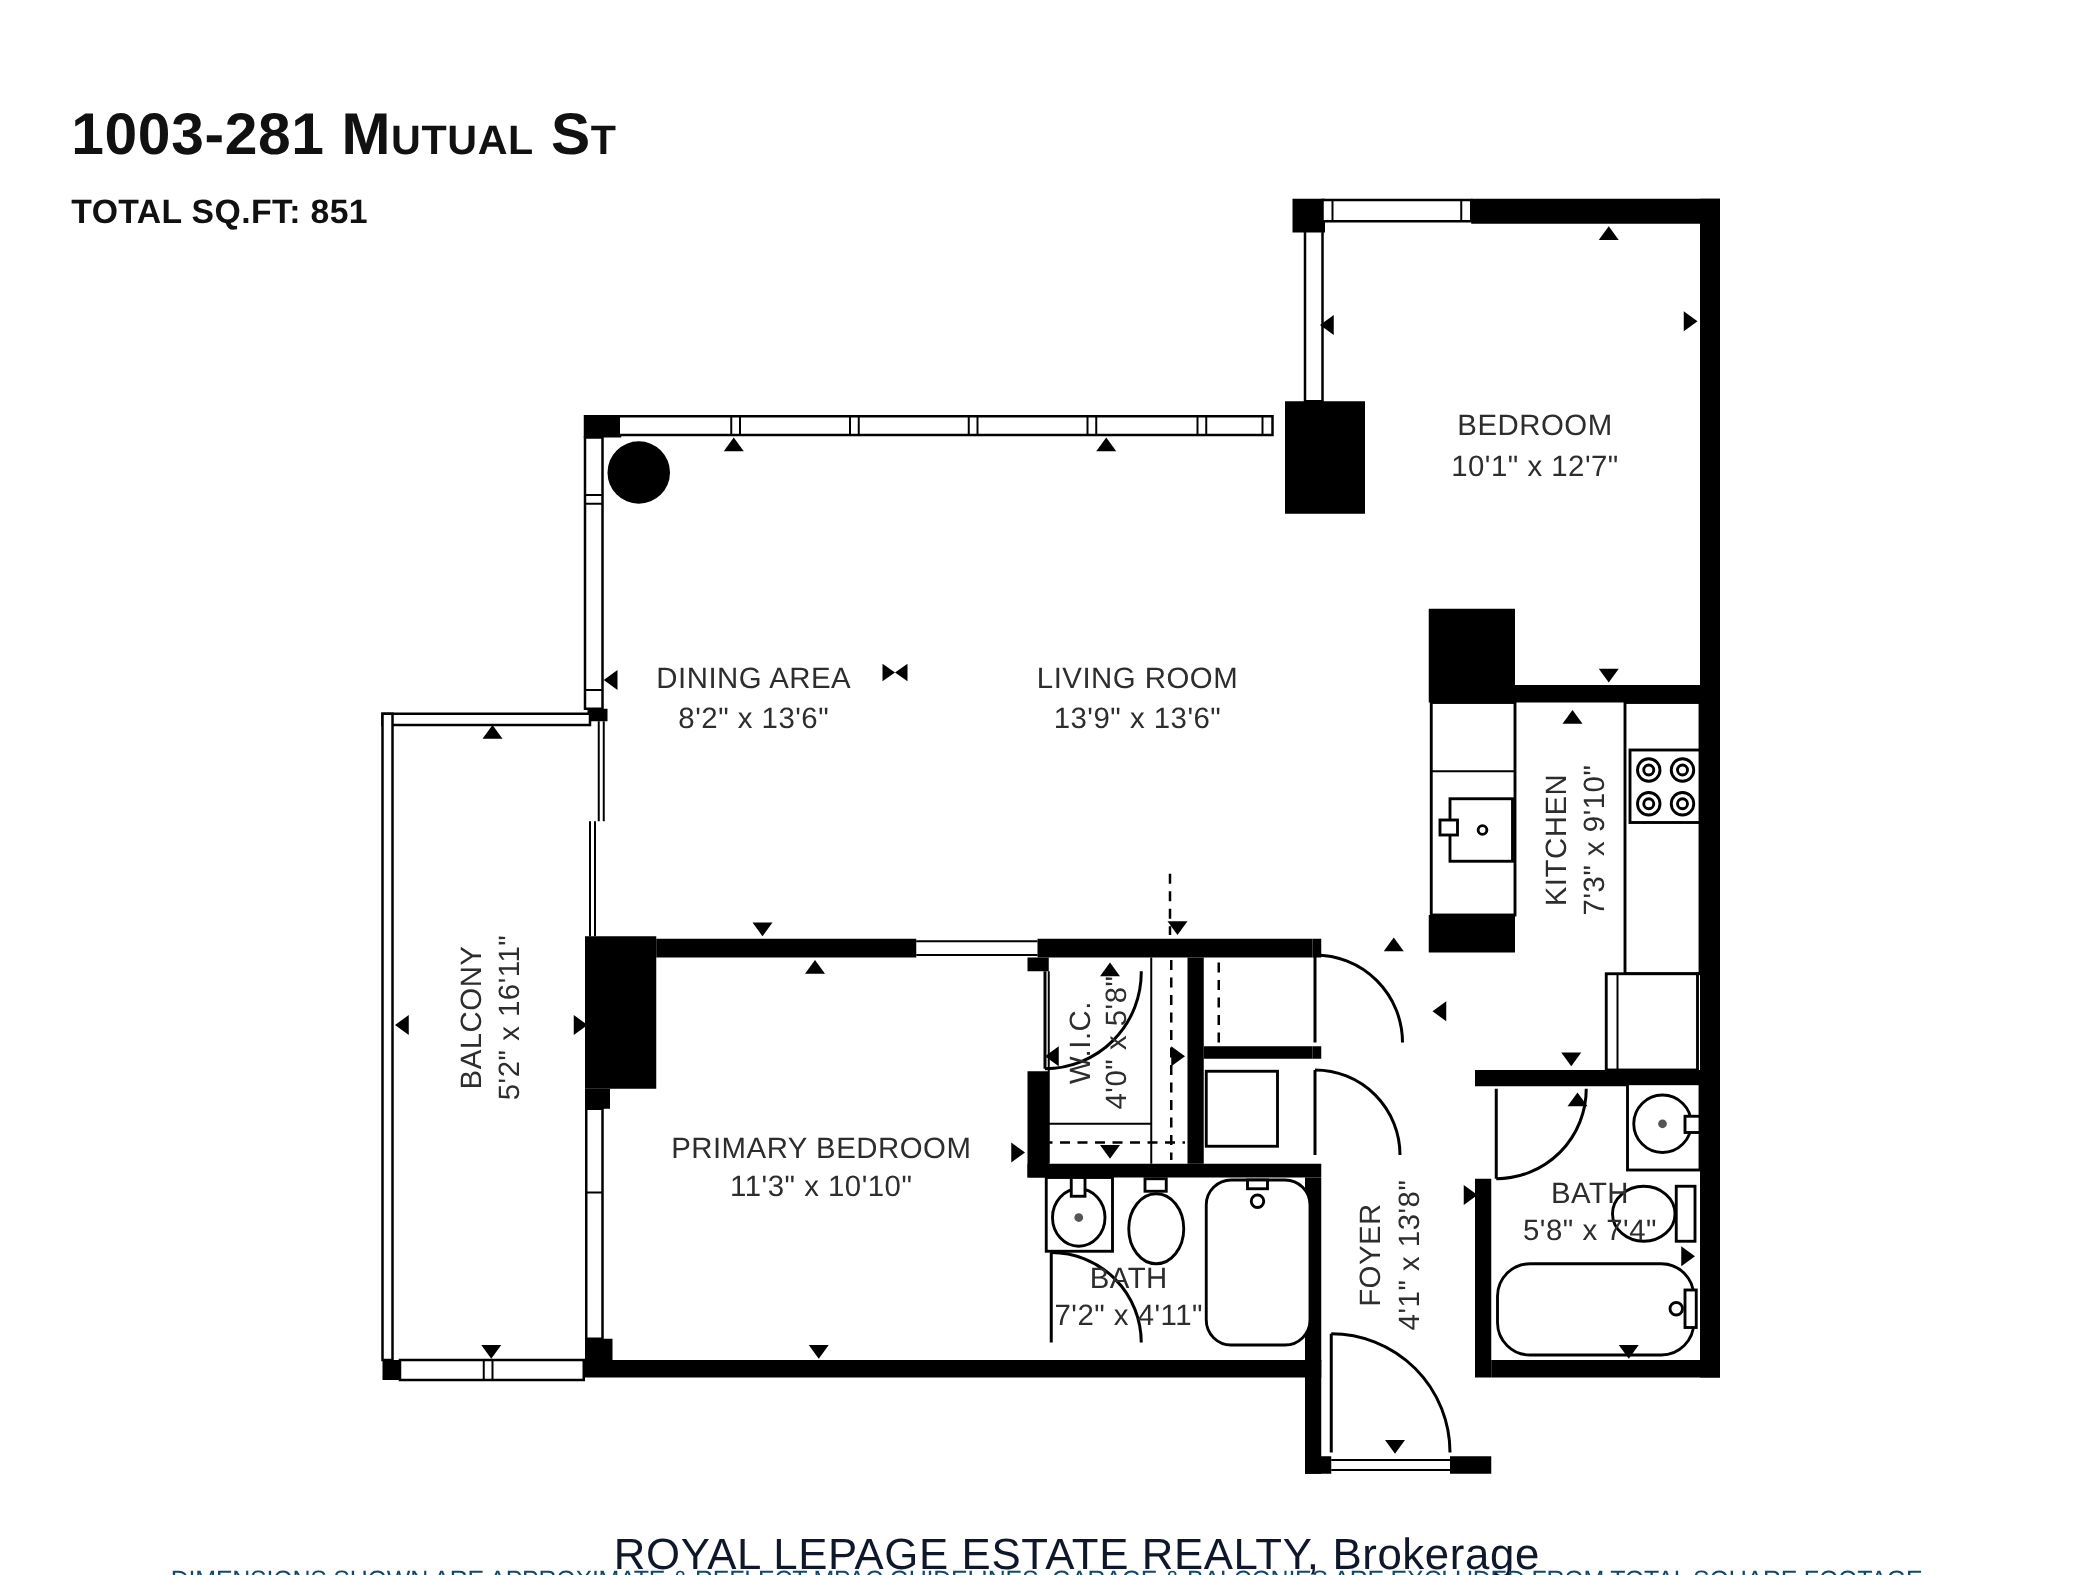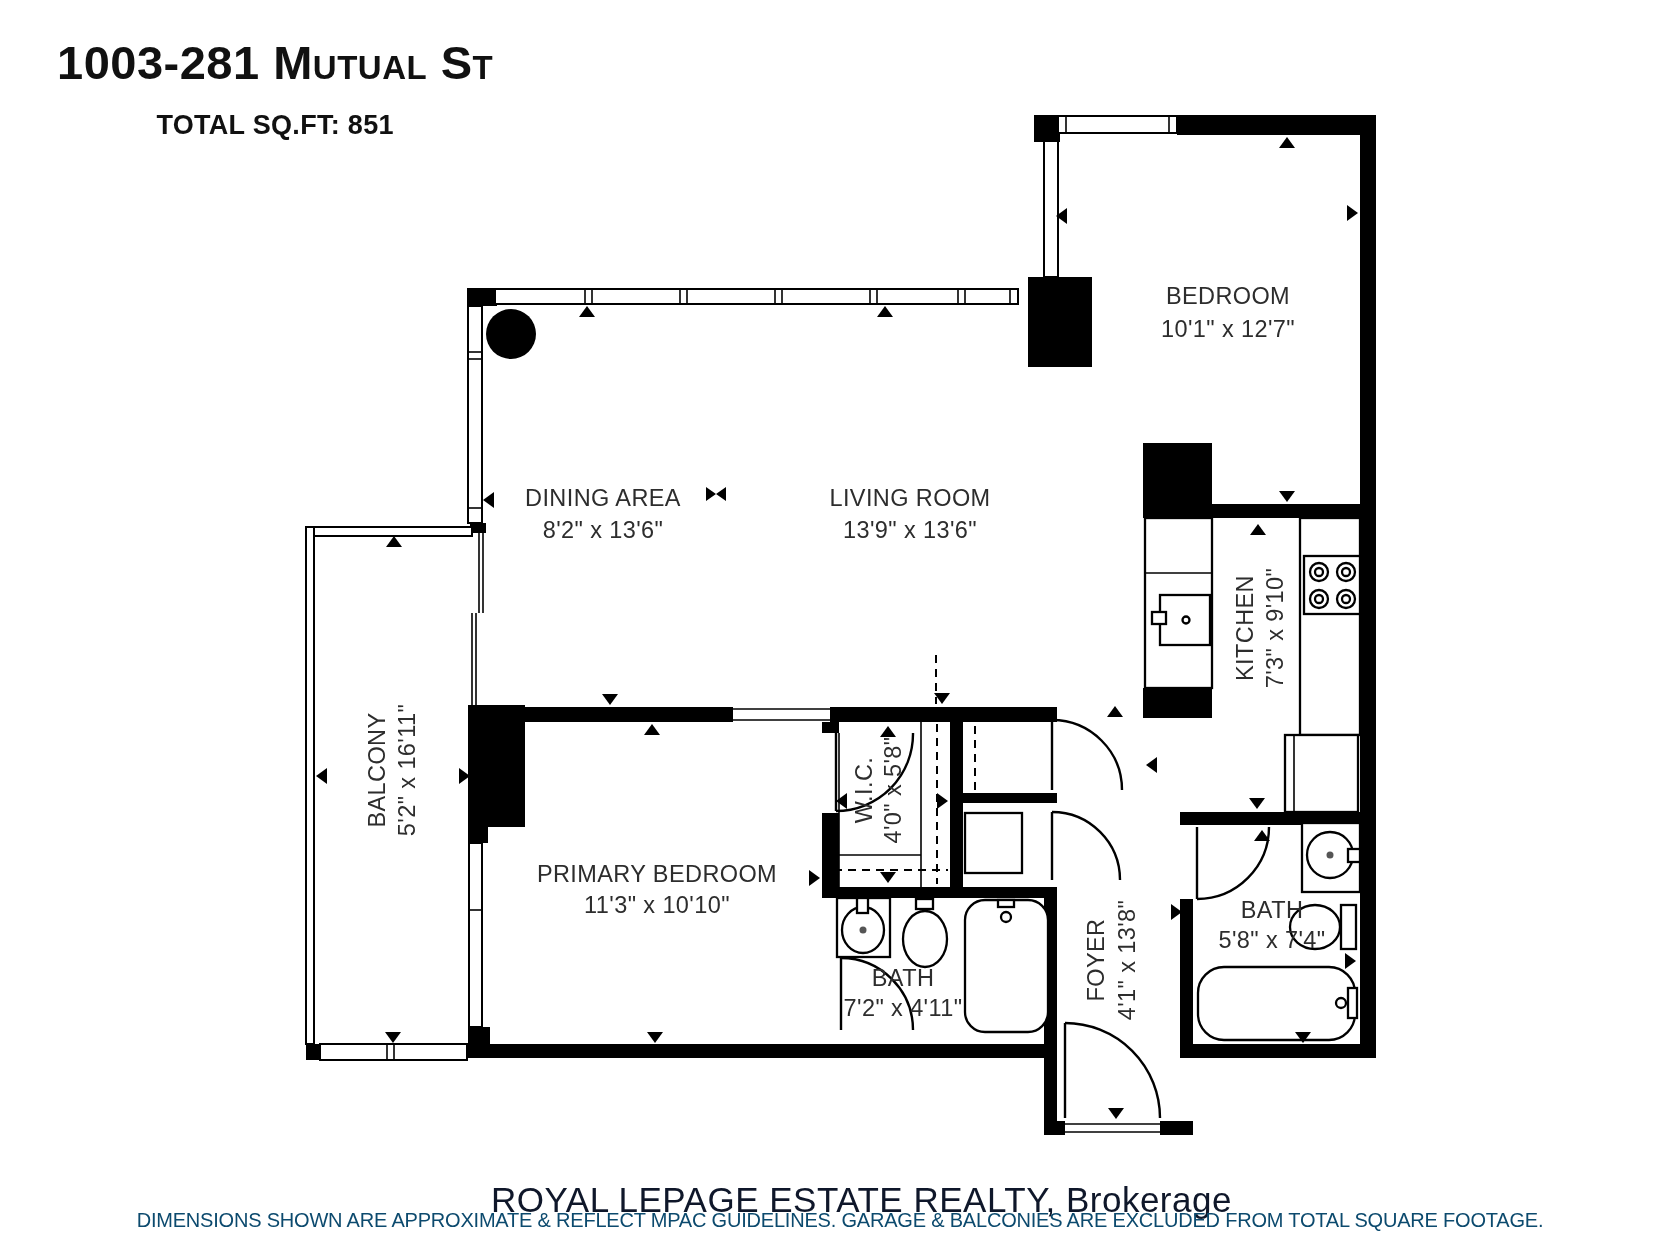--- a/index.html
+++ b/index.html
@@ -1,21 +1,21 @@
 <!DOCTYPE html>
 <html><head>
 <meta charset="utf-8">
 <style>
   html,body{margin:0;padding:0;background:#ffffff;}
   body{width:1680px;height:1260px;position:relative;overflow:hidden;
        font-family:"Liberation Sans","DejaVu Sans",sans-serif;}
-  .stage{position:absolute;inset:0;background:#fff;}
+  .stage{position:absolute;inset:0;background:#fff;margin-top:44px;}
   .title-block{position:absolute;left:57px;top:36px;color:#111;}
   .addr{font-weight:bold;font-variant:small-caps;font-size:47px;line-height:53px;letter-spacing:.5px;}
-  .stats{margin-top:22px;font-weight:bold;font-size:27px;line-height:29px;letter-spacing:.3px;text-align:center;}
+  .stats{margin-top:22px;font-weight:bold;font-size:27px;line-height:29px;letter-spacing:.3px;}
   svg text{font-family:"Liberation Sans","DejaVu Sans",sans-serif;fill:#2d2d2d;}
   .room-name,.room-dims{font-size:23.5px;letter-spacing:.4px;}
   .wall{fill:#000;}
   .win{fill:#fff;stroke:#000;stroke-width:2;}
   .thin{stroke:#000;stroke-width:1.6;fill:none;}
   .door{stroke:#000;stroke-width:2.4;fill:none;}
   .fix{stroke:#000;stroke-width:2.3;fill:#fff;}
   .dash{stroke:#000;stroke-width:2;fill:none;stroke-dasharray:8 6;}
   .arrow{fill:#000;}
   .watermark{position:absolute;left:0;right:0;top:1180px;text-align:center;

